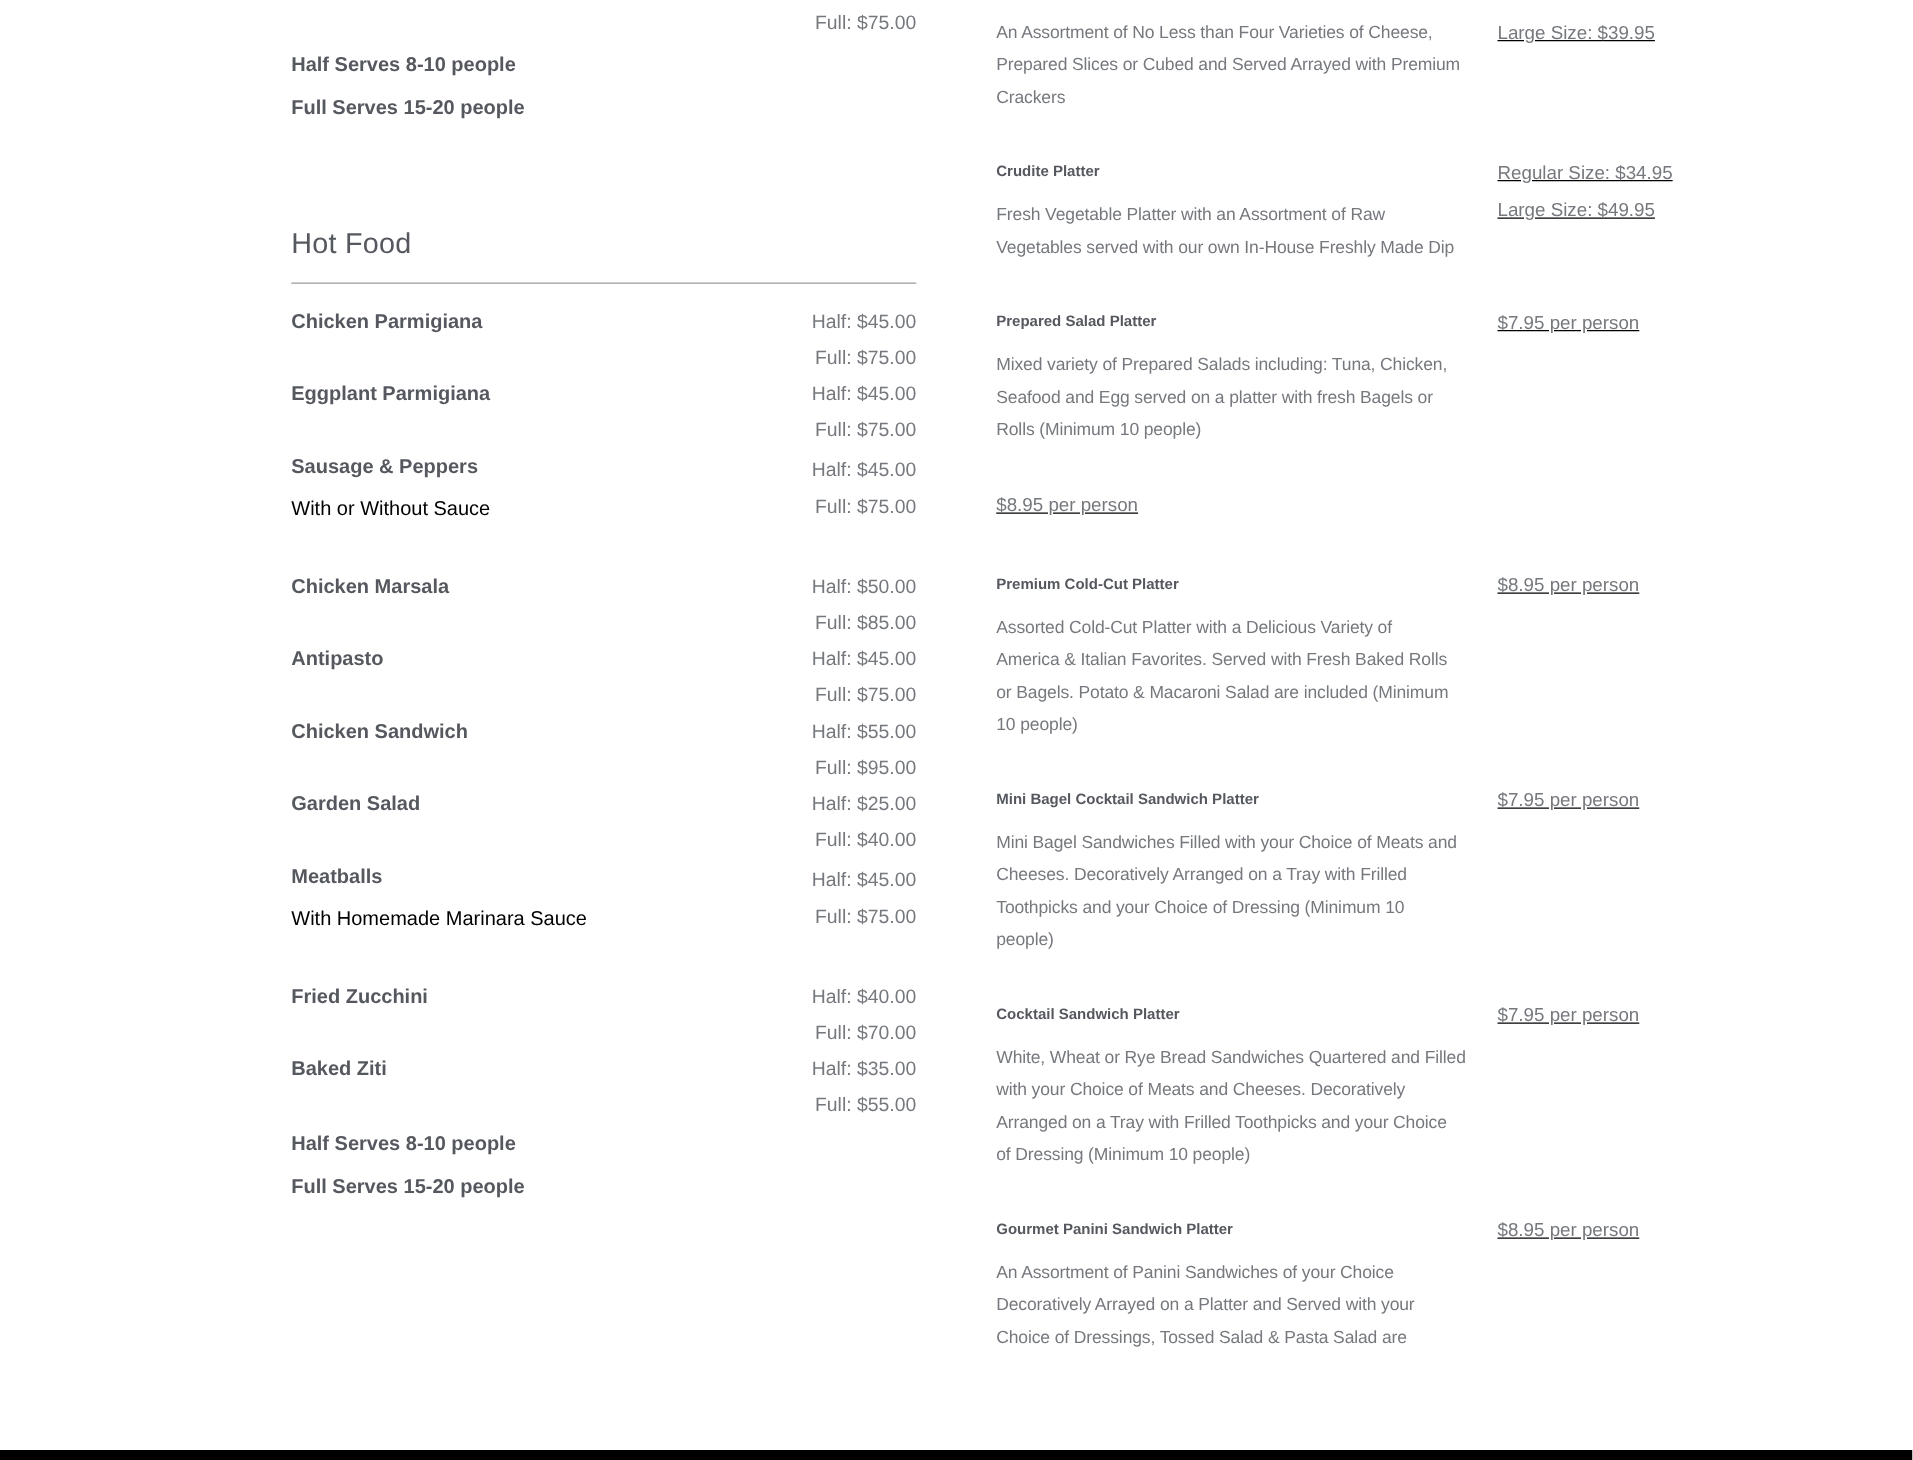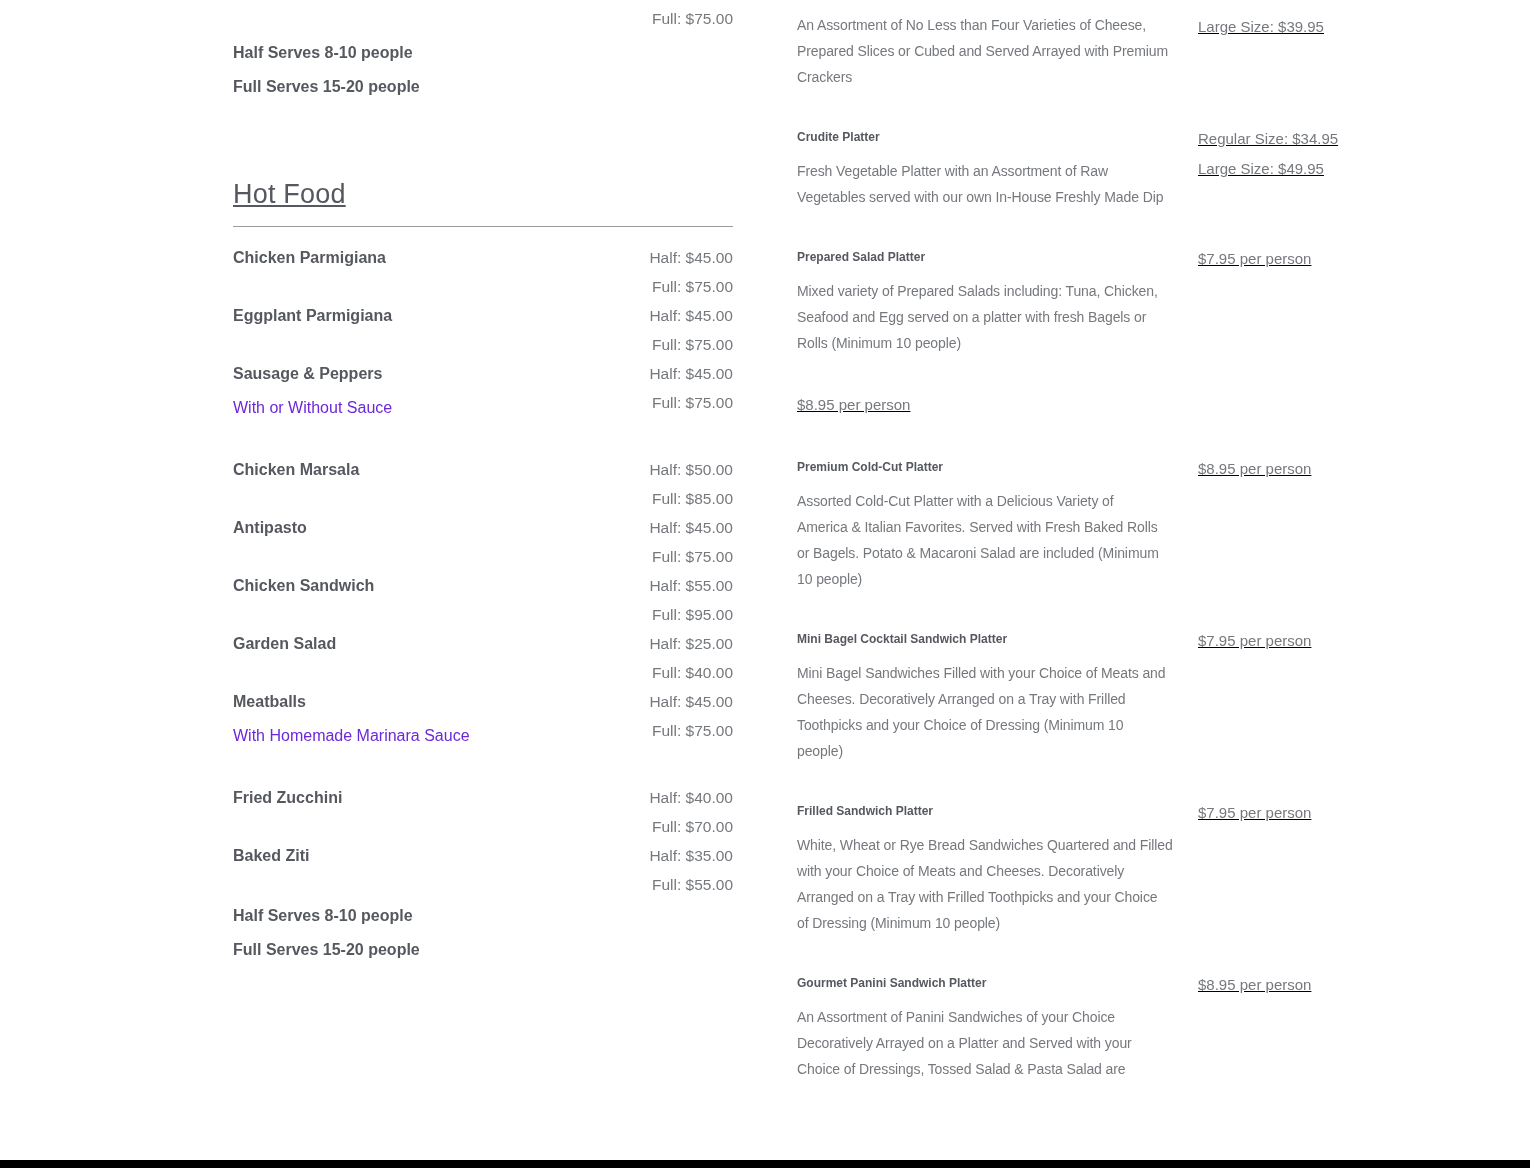--- a/index.html
+++ b/index.html
@@ -16,31 +16,31 @@
   .col-left { position: absolute; left: 233px; top: 0; width: 500px; }
   .price-only {
     text-align: right; font-size: 15.5px; color: #75787d;
     line-height: 29px; padding-top: 4px;
   }
   .note {
     font-weight: bold; font-size: 16px; color: #55585e; line-height: 34px;
   }
   .notes-top { margin-top: 3px; }
   h2.section-title {
-    font-weight: normal; font-size: 27px; color: #55585e;
-    margin: 72px 0 0 0; line-height: 36px; letter-spacing: 0.2px; text-decoration: underline;
+    font-weight: normal; font-size: 23px; color: #55585e;
+    margin: 72px 0 0 0; line-height: 36px; letter-spacing: 0.2px;
   }
   hr.section-rule {
     border: none; border-top: 1px solid #9b9b9b; margin: 14px 0 0 0;
   }
   .item-list { margin-top: 16px; }
   .menu-row { display: flex; justify-content: space-between; }
-  .menu-row.has-sub { margin-bottom: 33px; }
+  .menu-row.has-sub { margin-bottom: 33px; align-items: center; }
   .item-name { font-weight: bold; font-size: 16px; color: #55585e; line-height: 29px; }
-  .item-sub  { font-size: 16px; color: #6d28d9; line-height: 29px; margin-top: 5px; }
+  .item-sub  { font-size: 16px; color: #000000; line-height: 29px; margin-top: 5px; }
   .cell-prices { text-align: right; }
   .price-line { font-size: 15.5px; color: #75787d; line-height: 29px; }
 
   
   .col-right { position: absolute; left: 797px; top: 0; width: 733px; padding-top: 12px; }
   .platter { display: flex; margin-bottom: 34px; }
   .platter-main { width: 401px; flex: 0 0 auto; }
   .platter-prices { flex: 1 1 auto; text-decoration: underline; }
   .platter-name {
     font-weight: bold; font-size: 12px; color: #55585e;
@@ -228,21 +228,21 @@
 Cheeses. Decoratively Arranged on a Tray with Frilled
 Toothpicks and your Choice of Dressing (Minimum 10
 people)</div>
           </div>
           <div class="platter-prices">
             <div class="price-line-r">$7.95 per person</div>
           </div>
         </div>
         <div class="platter">
           <div class="platter-main">
-            <div class="platter-name">Frilled Sandwich Platter</div>
+            <div class="platter-name">Cocktail Sandwich Platter</div>
             <div class="platter-desc">White, Wheat or Rye Bread Sandwiches Quartered and Filled
 with your Choice of Meats and Cheeses. Decoratively
 Arranged on a Tray with Frilled Toothpicks and your Choice
 of Dressing (Minimum 10 people)</div>
           </div>
           <div class="platter-prices">
             <div class="price-line-r">$7.95 per person</div>
           </div>
         </div>
         <div class="platter">

